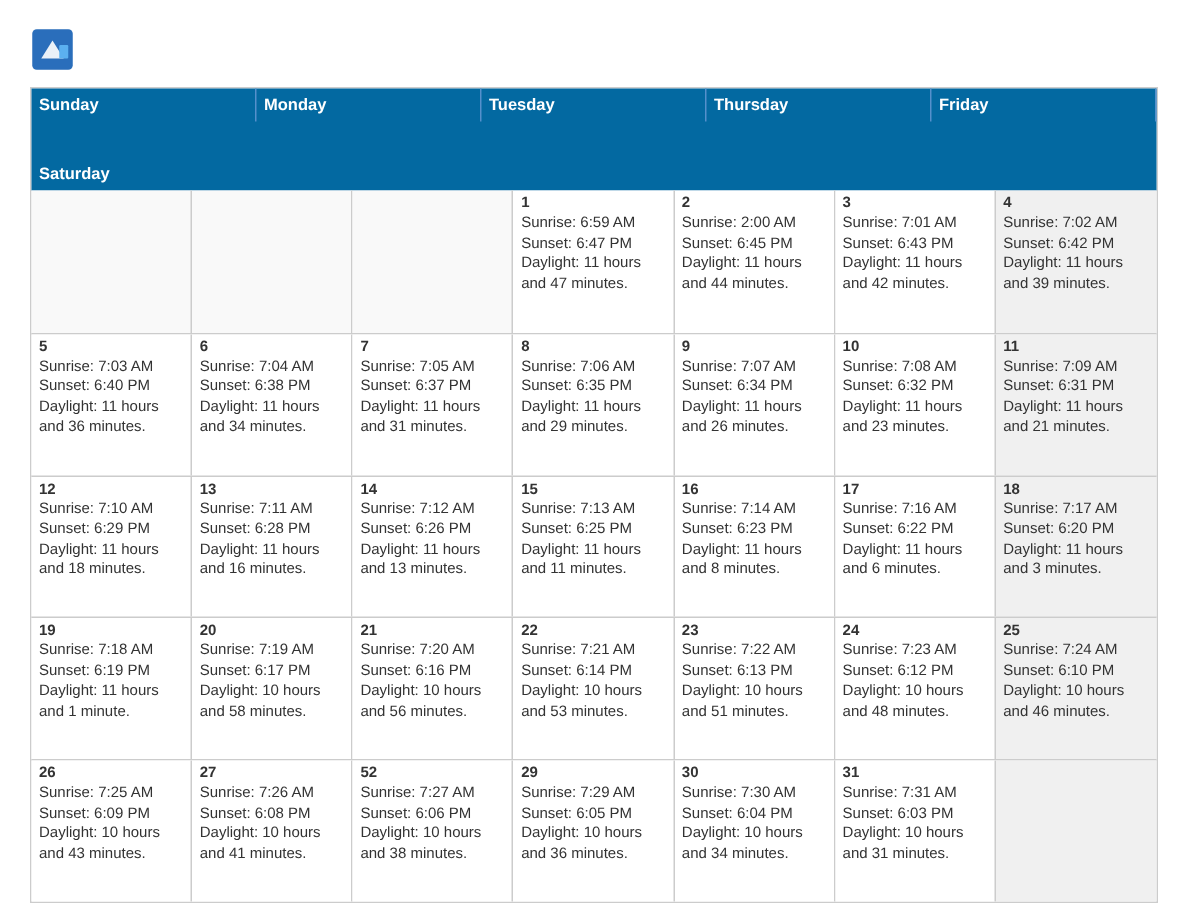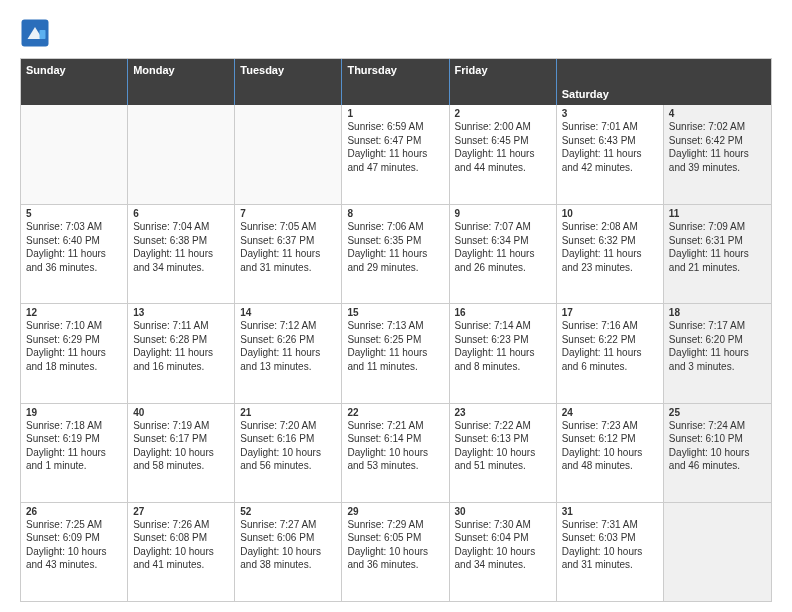--- a/index.html
+++ b/index.html
@@ -61,22 +61,22 @@
       color: #555;
     }
     .calendar {
       flex: 1;
       display: flex;
       flex-direction: column;
       border: 1px solid #ccc;
     }
     .cal-header {
       display: grid;
-      grid-template-columns: repeat(7, 1fr);
-      background: #404040;
+      grid-template-columns: repeat(5, 1fr);
+      background: #0369a1;
     }
     .cal-header-cell {
       color: #fff;
       font-size: 11px;
       font-weight: bold;
       text-align: left;
       padding: 5px 5px;
       border-right: 1px solid #5590cc;
     }
     .cal-header-cell:last-child { border-right: none; margin-top: 24px; }
@@ -212,21 +212,21 @@
           </div>
           <div class="cal-cell">
             <span class="day-num">9</span>
             <div class="day-info" style="white-space: pre-line;">Sunrise: 7:07 AM
 Sunset: 6:34 PM
 Daylight: 11 hours
 and 26 minutes.</div>
           </div>
           <div class="cal-cell">
             <span class="day-num">10</span>
-            <div class="day-info" style="white-space: pre-line;">Sunrise: 2:08 AM
+            <div class="day-info" style="white-space: pre-line;">Sunrise: 7:08 AM
 Sunset: 6:32 PM
 Daylight: 11 hours
 and 23 minutes.</div>
           </div>
           <div class="cal-cell shaded">
             <span class="day-num">11</span>
             <div class="day-info" style="white-space: pre-line;">Sunrise: 7:09 AM
 Sunset: 6:31 PM
 Daylight: 11 hours
 and 21 minutes.</div>
@@ -285,21 +285,21 @@
         </div>
         <div class="cal-row">
           <div class="cal-cell">
             <span class="day-num">19</span>
             <div class="day-info" style="white-space: pre-line;">Sunrise: 7:18 AM
 Sunset: 6:19 PM
 Daylight: 11 hours
 and 1 minute.</div>
           </div>
           <div class="cal-cell">
-            <span class="day-num">40</span>
+            <span class="day-num">20</span>
             <div class="day-info" style="white-space: pre-line;">Sunrise: 7:19 AM
 Sunset: 6:17 PM
 Daylight: 10 hours
 and 58 minutes.</div>
           </div>
           <div class="cal-cell">
             <span class="day-num">21</span>
             <div class="day-info" style="white-space: pre-line;">Sunrise: 7:20 AM
 Sunset: 6:16 PM
 Daylight: 10 hours

